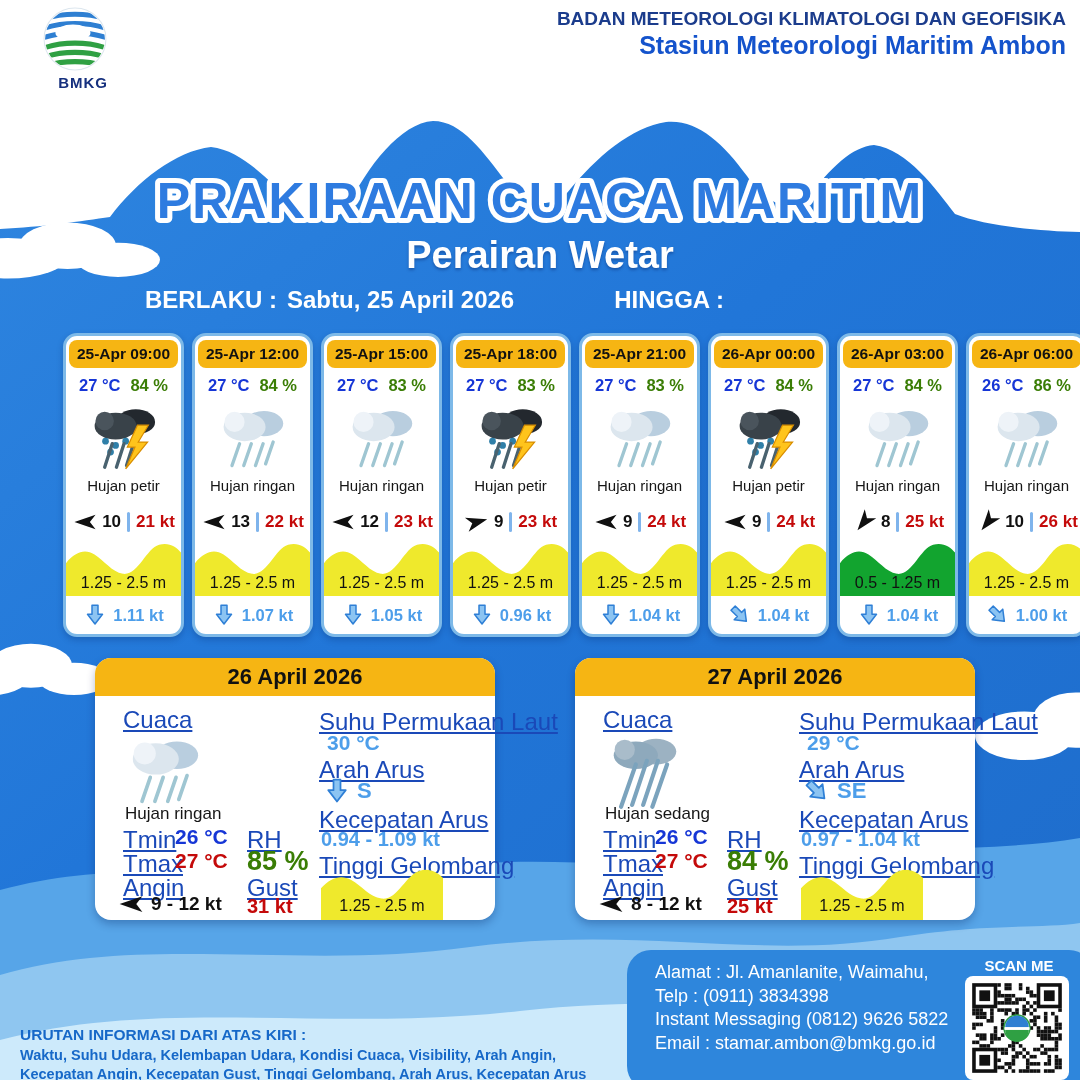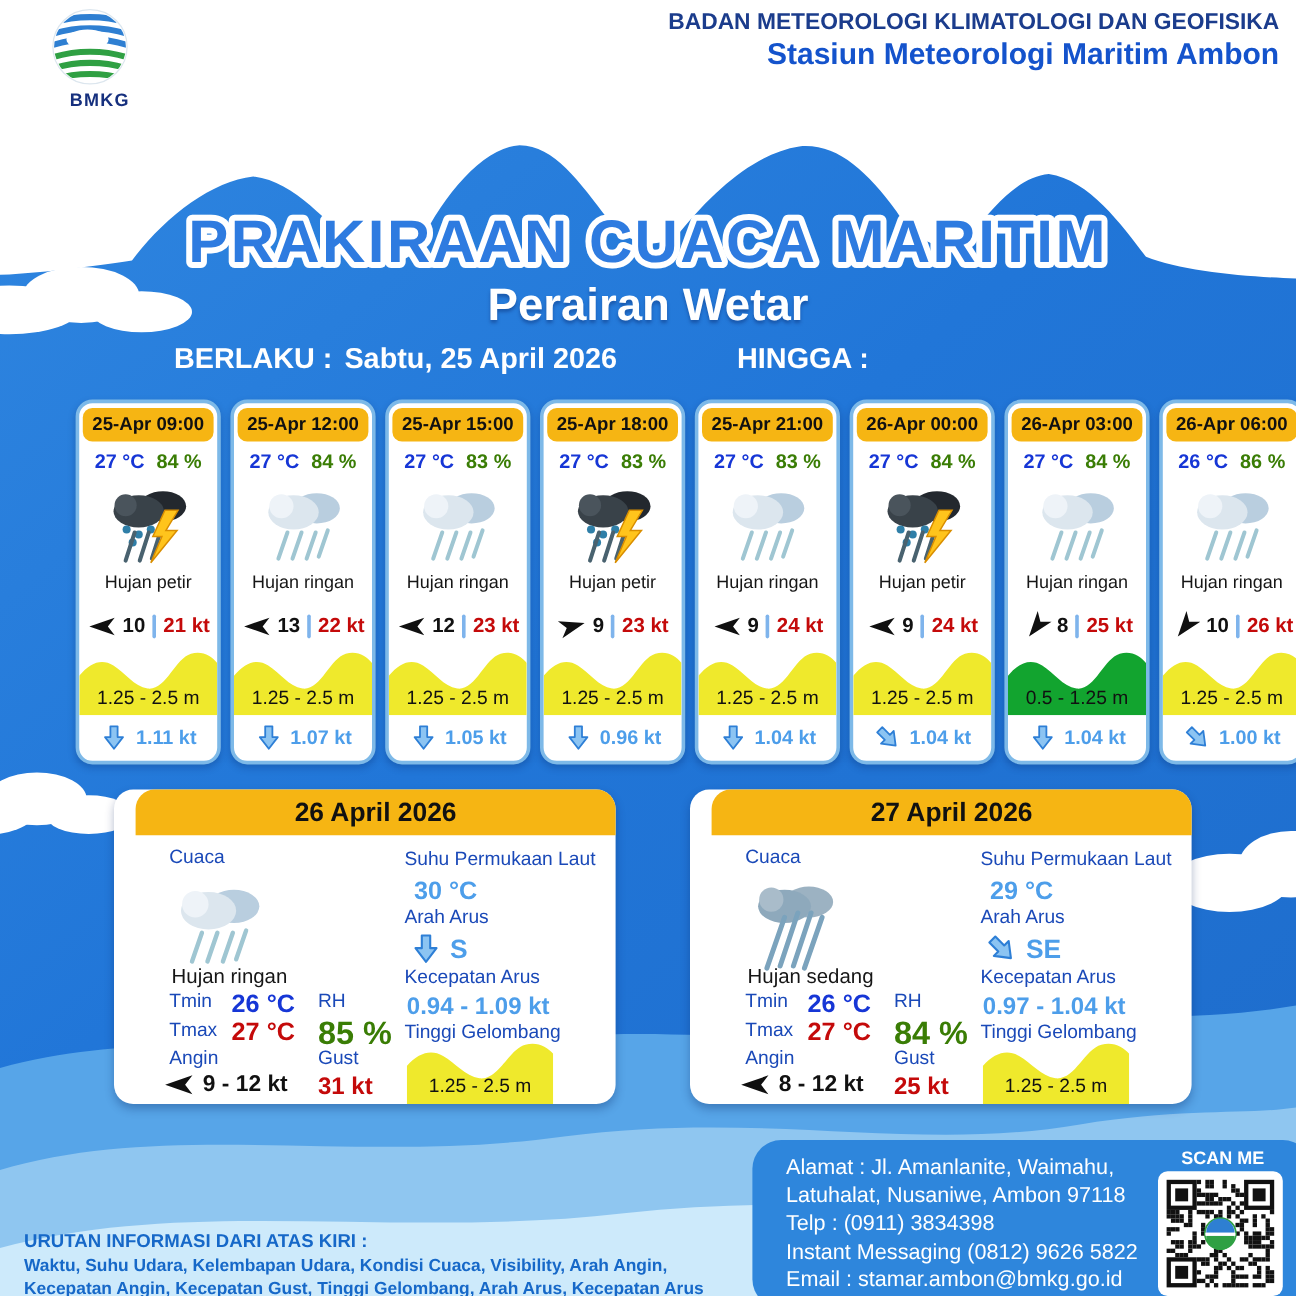--- a/index.html
+++ b/index.html
@@ -45,25 +45,25 @@
   .sep{display:inline-block;width:3px;height:20px;background:#7FB4EC;border-radius:2px;margin:0 2px;}
   .wspeed{color:#C40A0A;}
   .wavebox{position:relative;width:115px;height:56px;flex:none;}
   .wavebox svg{position:absolute;left:0;top:0;width:115px;height:56px;}
   .wavetext{position:absolute;left:0;bottom:4px;width:100%;text-align:center;font-size:16px;color:#111;}
   .currow{display:flex;align-items:center;justify-content:center;gap:6px;height:38px;flex:none;
           font-weight:bold;font-size:16.5px;color:#4D9EEA;}
   .cur-arrow{width:24px;height:26px;}
   
   .dcard{position:absolute;width:400px;height:262px;background:#fff;border-radius:16px;z-index:4;
-         box-shadow:0 4px 8px rgba(0,30,90,.3);padding-left:18px;}
+         box-shadow:0 4px 8px rgba(0,30,90,.3);}
   .dhead{height:38px;background:#F6B513;border-radius:16px 16px 0 0;text-align:center;line-height:38px;
          font-weight:bold;font-size:22px;color:#111;}
   .dbody{position:relative;width:100%;height:224px;}
-  .dlabel{position:absolute;color:#1A49B8;font-size:16px;white-space:nowrap;}
+  .dlabel{position:absolute;color:#1A49B8;font-size:24px;white-space:nowrap;text-decoration:underline;}
   .dval{position:absolute;font-weight:bold;white-space:nowrap;}
   .dicon{position:absolute;width:92px;height:92px;}
   .dicon svg{width:92px;height:92px;}
   .ddesc{position:absolute;font-size:17px;color:#161616;white-space:nowrap;}
   .dwind{position:absolute;display:flex;align-items:center;gap:6px;font-weight:bold;font-size:19px;color:#111;}
   .dwind .wind-arrow{width:28px;height:22px;}
   .dcur{position:absolute;display:flex;align-items:center;gap:6px;font-weight:bold;font-size:22px;color:#4D9EEA;}
   .dcur .cur-arrow{width:28px;height:30px;}
   .dwavebox{position:absolute;width:122px;height:54px;}
   .dwavebox svg{position:absolute;left:0;top:0;width:122px;height:54px;}
@@ -617,21 +617,20 @@
     </div>
 
   <div class="finfo">
     <div class="finfo-title">URUTAN INFORMASI DARI ATAS KIRI :</div>
     <div class="finfo-line">Waktu, Suhu Udara, Kelembapan Udara, Kondisi Cuaca, Visibility, Arah Angin,</div>
     <div class="finfo-line">Kecepatan Angin, Kecepatan Gust, Tinggi Gelombang, Arah Arus, Kecepatan Arus</div>
   </div>
   <div class="contact-box">
     <div class="contact-text">
       <div>Alamat : Jl. Amanlanite, Waimahu,</div>
-      <div>Latuhalat, Nusaniwe, Ambon 97118</div>
       <div>Telp      : (0911) 3834398</div>
       <div>Instant Messaging (0812) 9626 5822</div>
       <div>Email   : stamar.ambon@bmkg.go.id</div>
     </div>
     <div class="scanme">SCAN ME</div>
     <div class="qr-box" id="qr-box"><svg viewBox="0 0 29 29">
           <rect x="9" y="2" width="1" height="1" fill="#111"></rect>
           <rect x="11" y="2" width="1" height="1" fill="#111"></rect>
           <rect x="12" y="2" width="1" height="1" fill="#111"></rect>
           <rect x="15" y="2" width="1" height="1" fill="#111"></rect>

